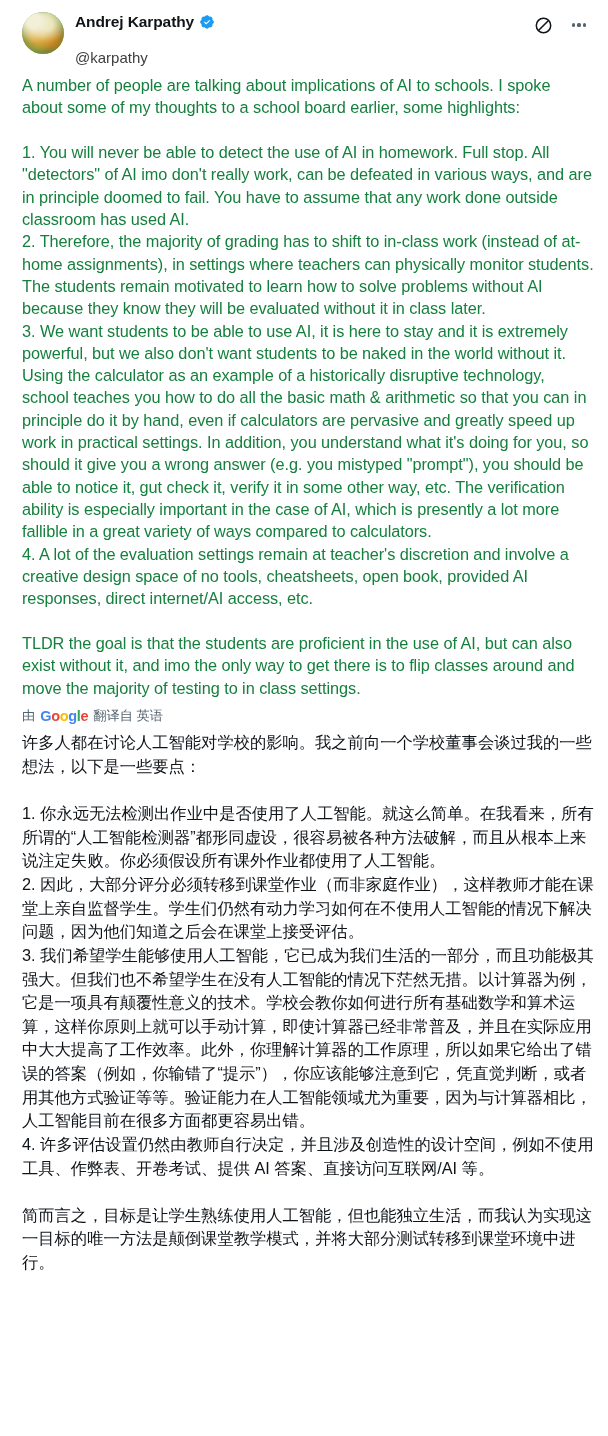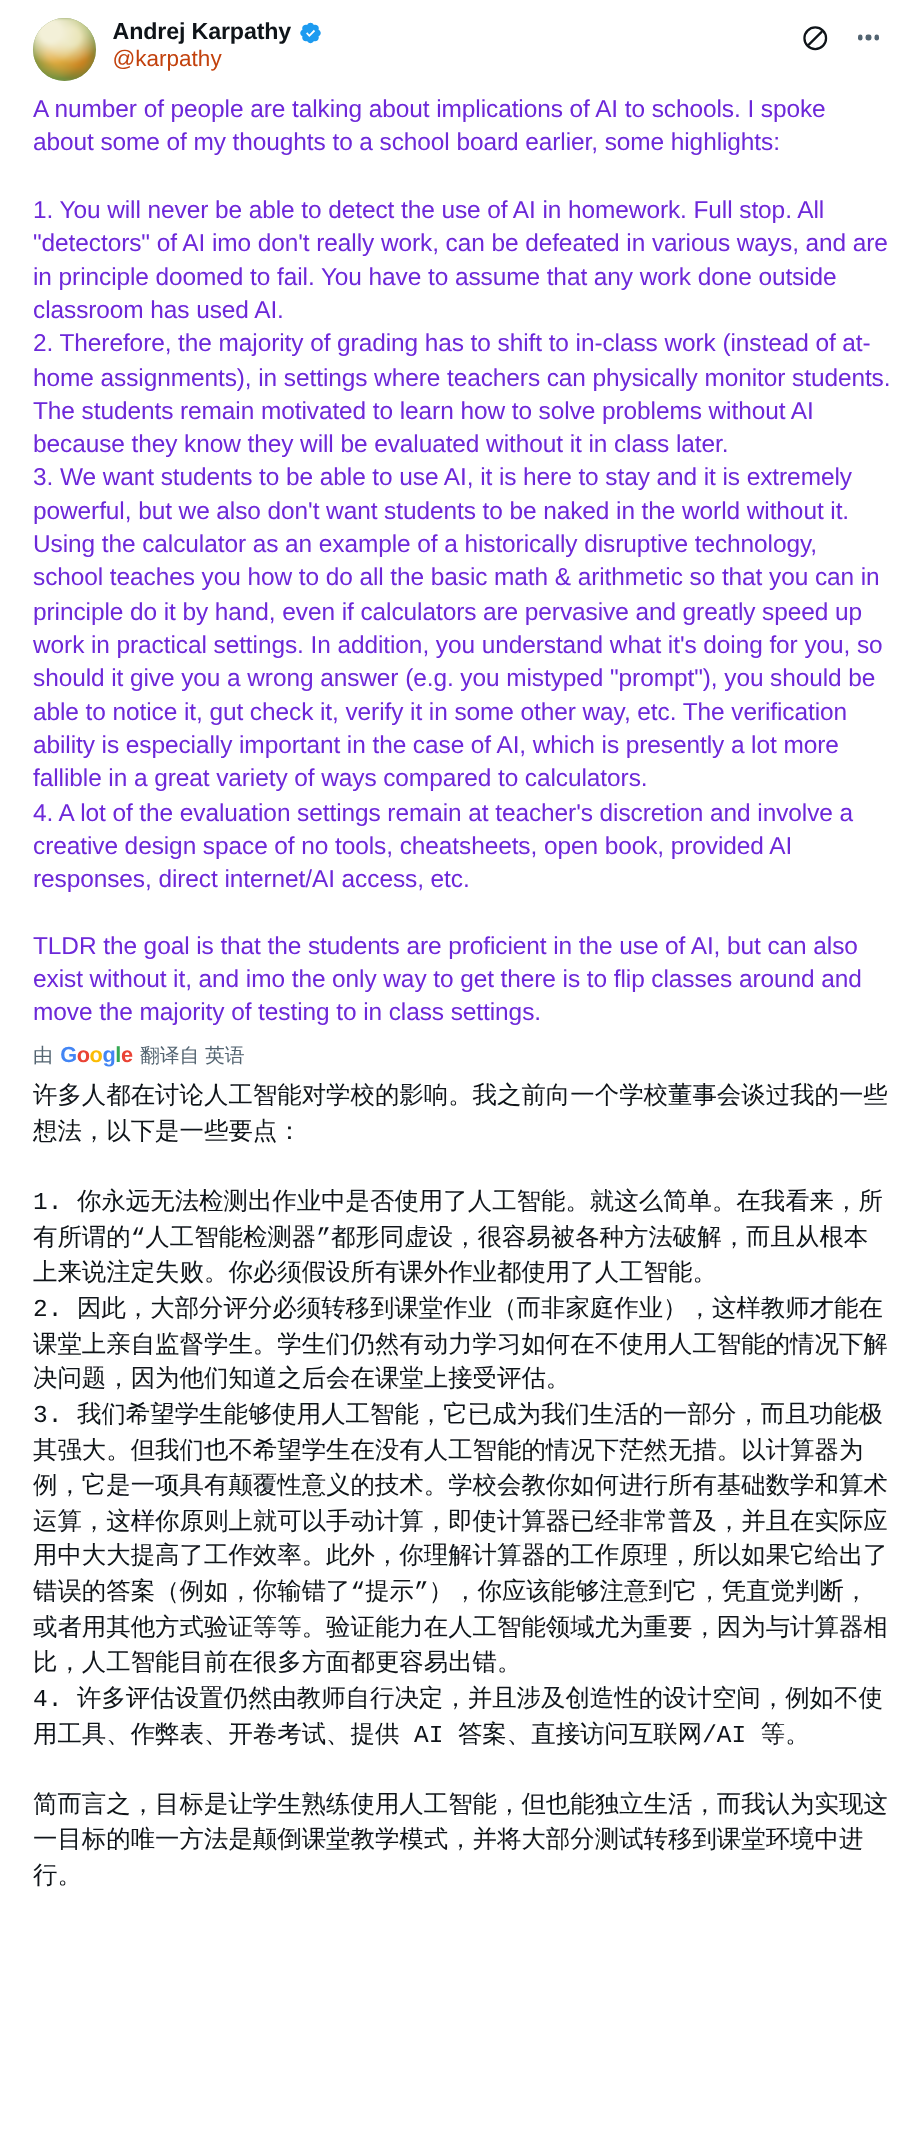--- a/index.html
+++ b/index.html
@@ -68,22 +68,22 @@
   }
   .verified {
     width: 16px;
     height: 16px;
     display: inline-block;
     flex: 0 0 16px;
     margin-left: 2px;
   }
   .handle {
     font-size: 15px;
-    color: #c2410c;
-    margin-top: 0;
+    color: #404040;
+    margin-top: 18px;
   }
   .header-actions {
     position: absolute;
     right: 6px;
     top: 4px;
     display: flex;
     align-items: center;
     gap: 14px;
   }
   .icon-btn {
@@ -105,21 +105,21 @@
     height: 3.2px;
     border-radius: 50%;
     background: #536471;
     display: block;
   }
 
   
   .body-en {
     font-size: 16.3px;
     line-height: 1.37;
-    color: #6d28d9;
+    color: #15803d;
     white-space: pre-wrap;
     word-wrap: break-word;
     padding: 2px 2px 0 10px;
     letter-spacing: -0.05px;
   }
 
   .translate-credit {
     display: flex;
     align-items: center;
     gap: 5px;
@@ -144,21 +144,21 @@
   .g-logo span:nth-child(5) { color: #34A853; }
   .g-logo span:nth-child(6) { color: #EA4335; }
 
   .body-zh {
     font-size: 16.3px;
     line-height: 1.45;
     color: #0f1419;
     white-space: pre-wrap;
     word-wrap: break-word;
     padding: 6px 2px 0 10px;
-    font-family: Liberation Mono, monospace;
+    font-family: Liberation Sans, sans-serif;
   }
 
   .rate-row {
     display: flex;
     align-items: center;
     gap: 10px;
     padding: 18px 0 14px 10px;
     font-size: 13.2px;
     color: #536471;
   }

